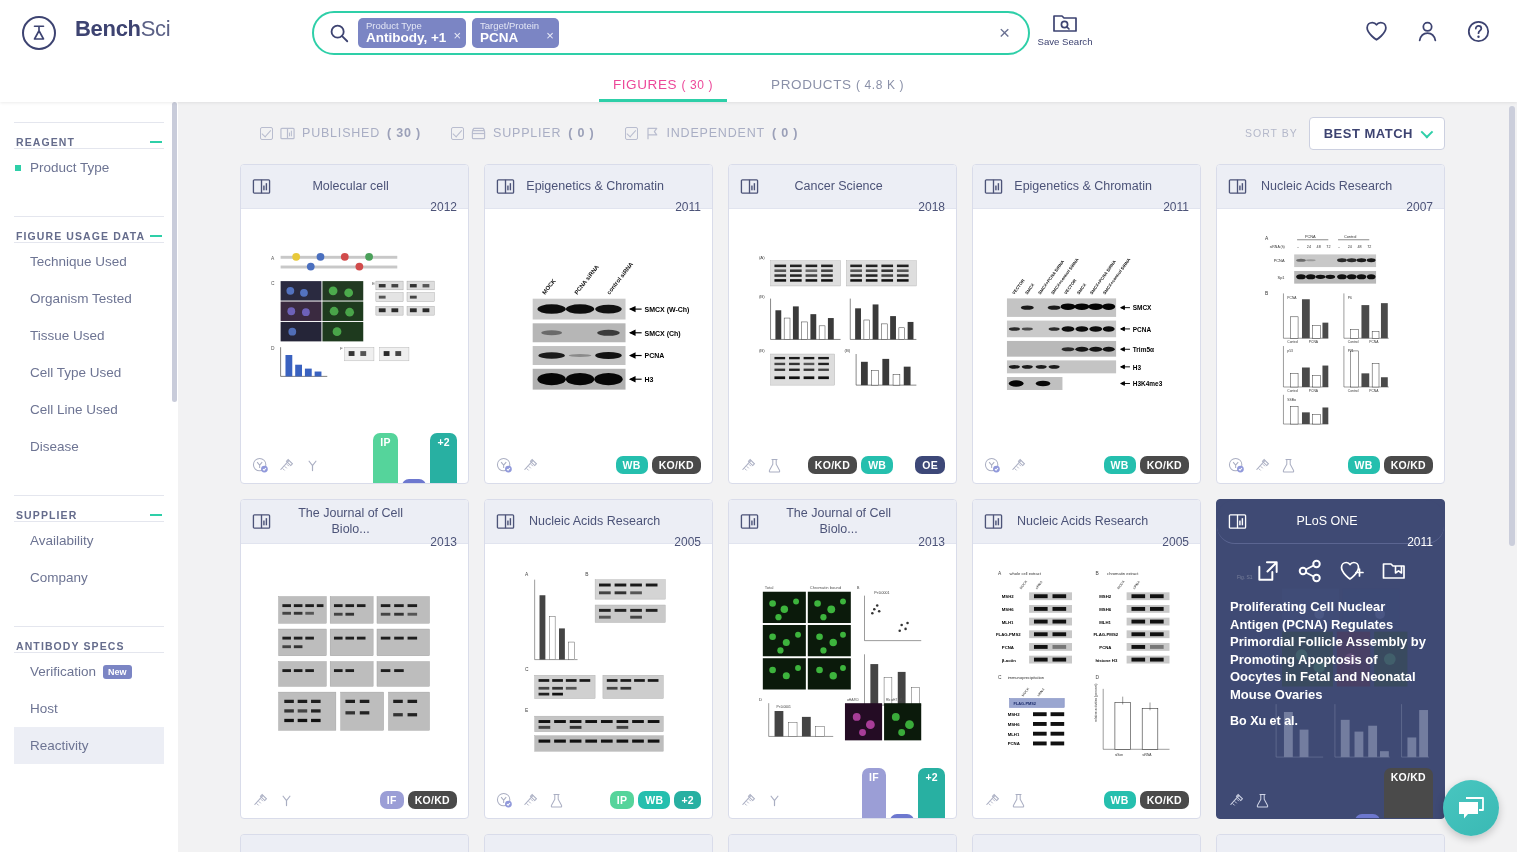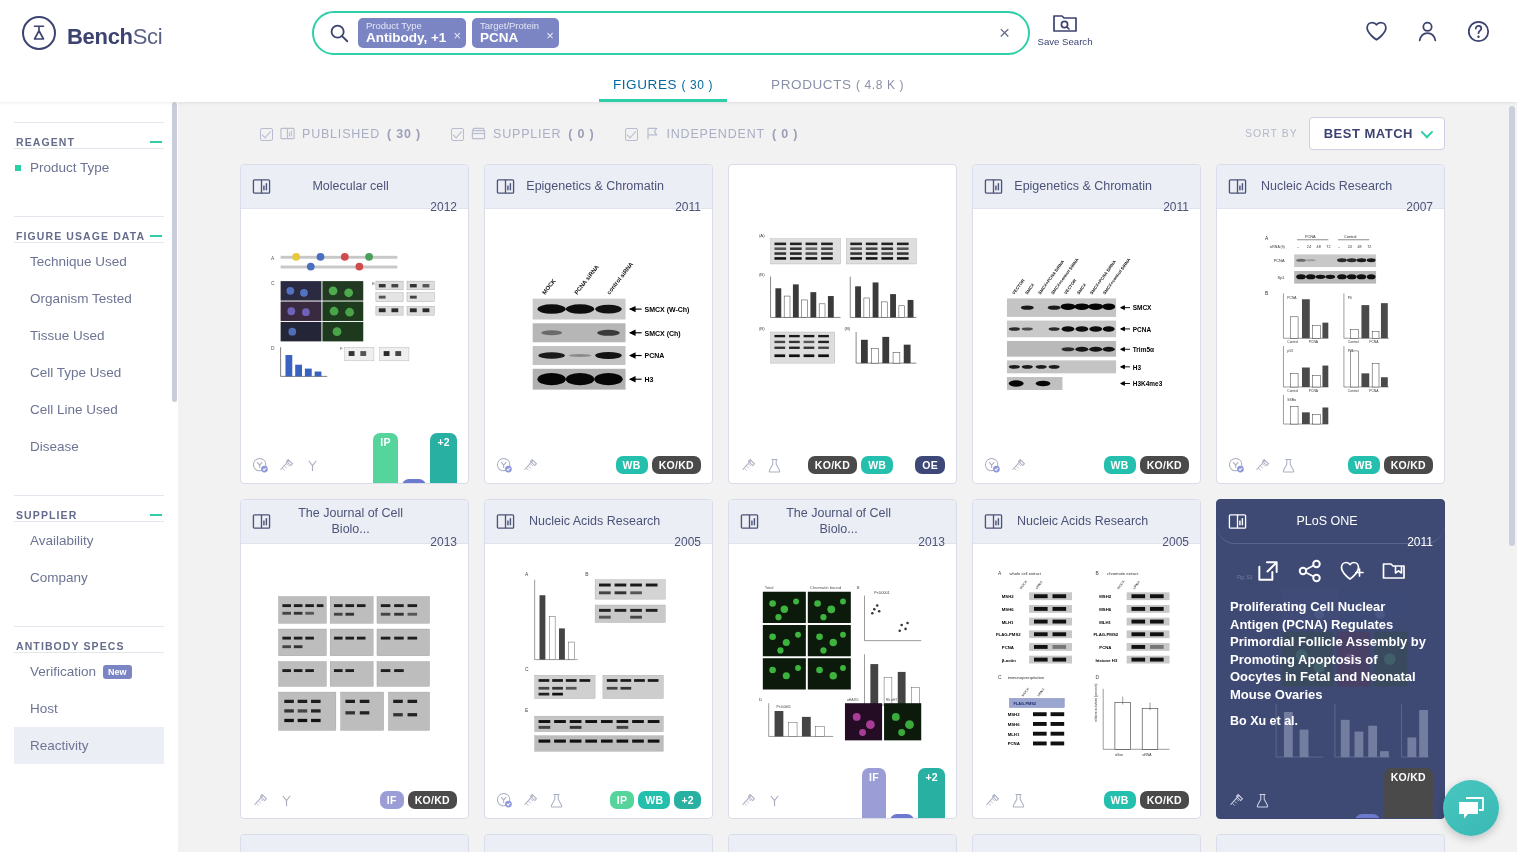--- a/index.html
+++ b/index.html
@@ -10,21 +10,21 @@
     overflow: hidden;
   }
   body { position: relative; }
 
   
   .header {
     position: absolute; top: 0; left: 0; width: 1517px; height: 66px;
     background: #ffffff; z-index: 40;
     display: flex; align-items: center;
   }
-  .logo-wrap { display: flex; align-items: flex-end; margin-left: 22px; gap: 11px; }
+  .logo-wrap { display: flex; align-items: flex-start; margin-left: 22px; gap: 19px; }
   .logo-mark {
     width: 34px; height: 34px; border-radius: 50%;
     border: 2.6px solid #3d4371; display: flex; align-items: center; justify-content: center;
   }
   .logo-text { font-size: 22px; font-weight: bold; color: #3d4371; letter-spacing: -.3px; }
   .logo-text .sci { font-weight: normal; color: #5b6186; }
 
   .search-box {
     position: absolute; left: 312px; top: 11px; width: 718px; height: 44px;
     border: 2px solid #2ecfa8; border-radius: 24px; background: #fff;
@@ -58,21 +58,21 @@
   
   .tabs {
     position: absolute; top: 66px; left: 0; width: 1517px; height: 36px;
     background: #fff; display: flex; justify-content: center; align-items: flex-end;
     gap: 30px; z-index: 39; box-shadow: 0 1px 3px rgba(0,0,0,.08);
   }
   .tab {
     font-size: 13.5px; letter-spacing: .6px; color: #8a90a8; padding: 0 14px 7px;
     cursor: pointer; border-bottom: 3px solid transparent; white-space: nowrap;
   }
-  .tab.active { color: #0369a1; border-bottom-color: #2ecfa8; }
+  .tab.active { color: #ec4899; border-bottom-color: #2ecfa8; }
   .tab .cnt { font-size: 12px; }
 
   
   .sidebar {
     position: absolute; top: 102px; left: 0; width: 178px; height: 750px;
     background: #fff; overflow: hidden; z-index: 20;
   }
   .side-inner { padding: 0 14px; position: relative; }
   .sb-group-head {
     display: flex; align-items: center; justify-content: space-between;
@@ -104,21 +104,21 @@
   
   .results {
     position: absolute; top: 102px; left: 178px; width: 1339px; height: 750px;
     background: #f2f2f3; overflow: hidden;
   }
   .toolbar {
     height: 62px; display: flex; align-items: center; padding: 0 72px 0 82px;
   }
   .filt-group { display: flex; align-items: center; gap: 30px; }
   .filt {
-    display: flex; align-items: flex-end; gap: 7px; cursor: pointer;
+    display: flex; align-items: center; gap: 7px; cursor: pointer;
     font-size: 12.5px; letter-spacing: .8px; color: #a9aec4;
   }
   .chk {
     width: 13px; height: 13px; border: 1.4px solid #b9bdcf; border-radius: 2px;
     position: relative; flex: 0 0 auto;
   }
   .chk::after {
     content: ''; position: absolute; left: 3.4px; top: .6px;
     width: 4px; height: 7.5px; border: solid #b9bdcf;
     border-width: 0 1.6px 1.6px 0; transform: rotate(42deg);
@@ -560,20 +560,30 @@
           <path d="M12 3 L17 8 L15 10 L10 5 Z" fill="none" stroke="#8d93ae" stroke-width="1.2"></path>
         </svg>
         <span class="badges">
           <span class="badge b-WB">WB</span>
           <span class="badge b-KOKD">KO/KD</span>
         </span>
       </div>
     </div>
 
     <div class="card">
+      <div class="card-head">
+        <svg class="journal-icon" viewBox="0 0 20 20">
+          <rect x="1.5" y="3" width="17" height="14" rx="1" fill="none" stroke="#4c5378" stroke-width="1.4"></rect>
+          <line x1="10" y1="3" x2="10" y2="17" stroke="#4c5378" stroke-width="1.4"></line>
+          <rect x="11.8" y="9" width="1.5" height="5" fill="#4c5378"></rect>
+          <rect x="14.4" y="6.5" width="1.5" height="7.5" fill="#4c5378"></rect>
+        </svg>
+        <span class="journal-name">Cancer Science</span>
+        <span class="journal-year">2018</span>
+      </div>
       <div class="card-fig">
         <svg viewBox="0 0 180 160" width="175">
           <text x="4" y="9" font-size="4.5" fill="#444">(A)</text>
           <rect x="16" y="11" width="72" height="26" fill="#dedede" stroke="#aaa" stroke-width=".4"></rect>
           <rect x="94" y="11" width="72" height="26" fill="#dedede" stroke="#aaa" stroke-width=".4"></rect>
           <g fill="#222">
             <rect x="20" y="15" width="12" height="2.6"></rect>
               <rect x="36" y="15" width="12" height="2.6"></rect>
               <rect x="52" y="15" width="12" height="2.6"></rect>
               <rect x="68" y="15" width="12" height="2.6"></rect>

